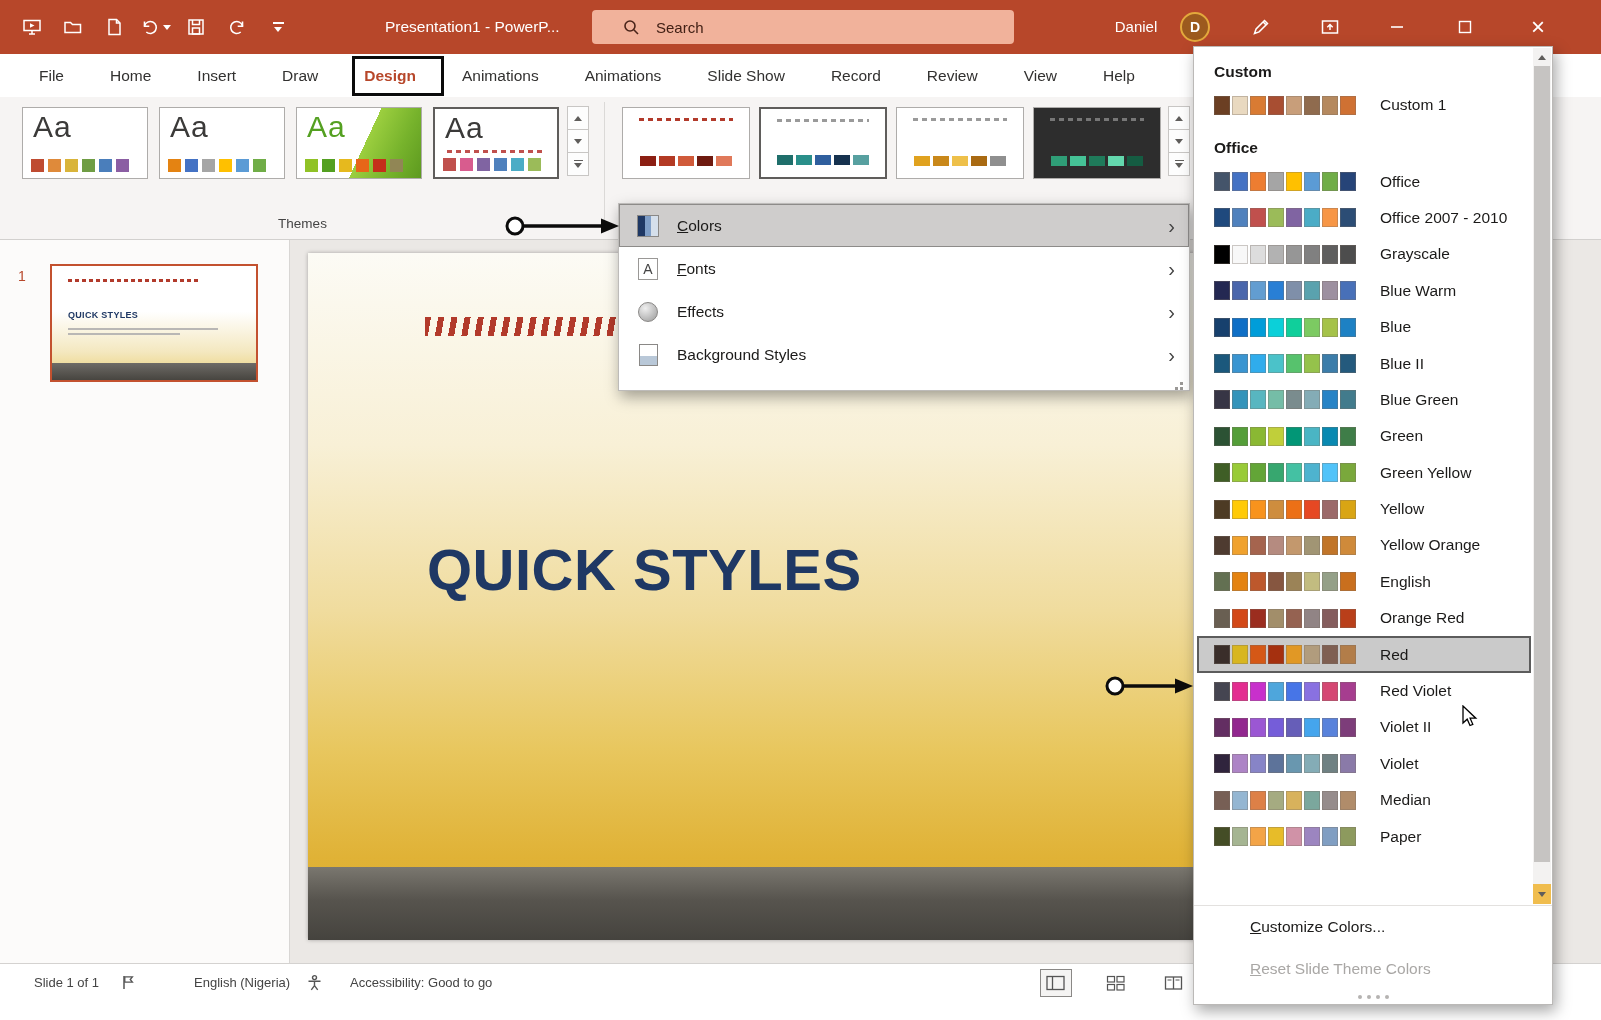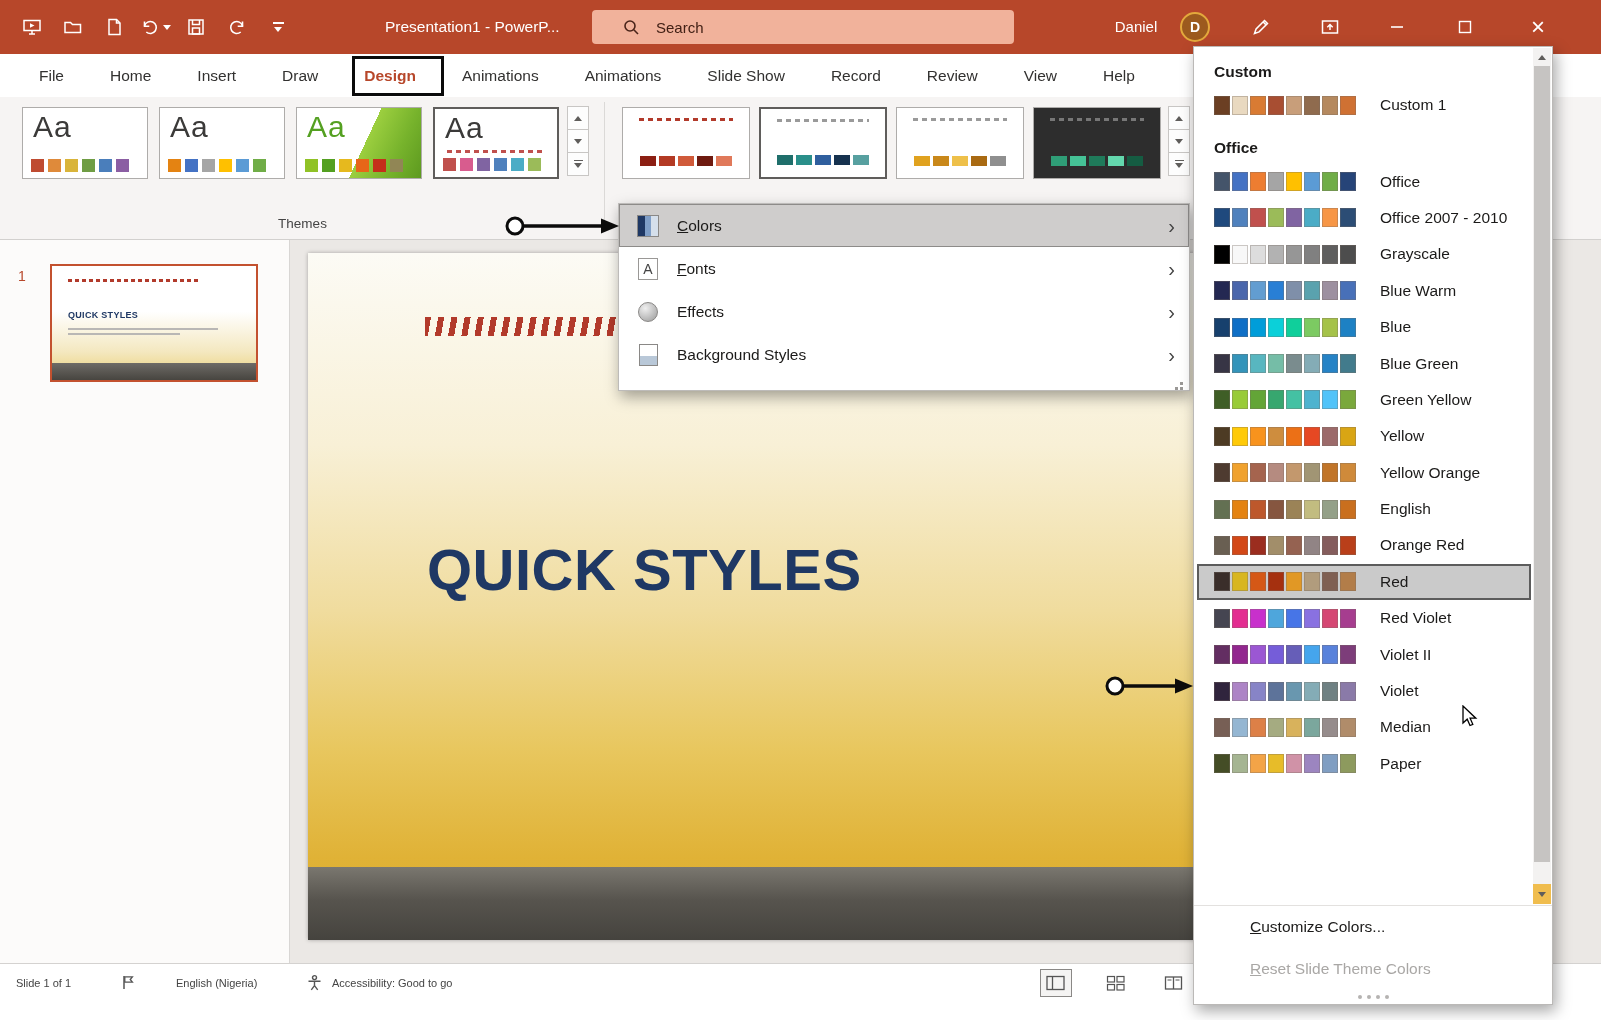--- a/index.html
+++ b/index.html
@@ -108,21 +108,21 @@
   .sb-thumb { position:absolute; top:18px; left:1px; width:16px; height:796px; background:#c6c4c2; cursor:pointer; }
   .sb-down { position:absolute; bottom:0; left:0; width:18px; height:20px; background:#f0bd4e; display:flex; align-items:center; justify-content:center; cursor:pointer; }
   .panel-footer { position:absolute; left:0; top:858px; width:100%; height:100px; border-top:1px solid #e3e1df; }
   .footer-item { height:42px; display:flex; align-items:center; padding-left:56px; font-size:15.5px; color:#1b1a19; cursor:pointer; }
   .footer-item.disabled { color:#a9a7a5; cursor:default; }
   .footer-dots { height:14px; display:flex; justify-content:center; align-items:center; gap:5px; }
   .footer-dots i { width:4px; height:4px; border-radius:50%; background:#b5b3b1; }
 
   
   .statusbar { position:absolute; left:0; top:963px; width:100%; height:57px; background:#fff; border-top:1px solid #d4d2d0; z-index:20; }
-  .sb-text { position:absolute; top:0; height:38px; line-height:38px; font-size:11px; color:#444; white-space:nowrap; }
+  .sb-text { position:absolute; top:0; height:38px; line-height:38px; font-size:13px; color:#444; white-space:nowrap;margin-left:18px; }
   .sb-icon { position:absolute; top:10px; }
   .view-btn { position:absolute; top:5px; width:32px; height:28px; display:flex; align-items:center; justify-content:center; cursor:pointer; }
   .view-btn.sel { border:1px solid #8a8886; background:#f5f4f3; }
 
   
   .anno { position:absolute; pointer-events:none; }
 </style>
 </head>
 <body>
 
@@ -481,30 +481,56 @@
             <span style="background: rgb(11, 208, 217);"></span>
             <span style="background: rgb(16, 207, 155);"></span>
             <span style="background: rgb(124, 202, 98);"></span>
             <span style="background: rgb(165, 194, 73);"></span>
             <span style="background: rgb(29, 129, 196);"></span>
           </div>
           <div class="c-name">Blue</div>
         </div>
         <div class="c-row">
           <div class="c-palette">
+            <span style="background: rgb(27, 88, 124);"></span>
+            <span style="background: rgb(58, 149, 209);"></span>
+            <span style="background: rgb(48, 172, 236);"></span>
+            <span style="background: rgb(75, 194, 201);"></span>
+            <span style="background: rgb(87, 194, 109);"></span>
+            <span style="background: rgb(149, 194, 75);"></span>
+            <span style="background: rgb(60, 125, 170);"></span>
+            <span style="background: rgb(36, 90, 125);"></span>
+          </div>
+          <div class="c-name">Blue II</div>
+        </div>
+        <div class="c-row">
+          <div class="c-palette">
             <span style="background: rgb(55, 53, 69);"></span>
             <span style="background: rgb(52, 148, 186);"></span>
             <span style="background: rgb(88, 182, 192);"></span>
             <span style="background: rgb(117, 189, 167);"></span>
             <span style="background: rgb(122, 140, 142);"></span>
             <span style="background: rgb(132, 172, 182);"></span>
             <span style="background: rgb(38, 131, 198);"></span>
             <span style="background: rgb(66, 123, 140);"></span>
           </div>
           <div class="c-name">Blue Green</div>
+        </div>
+        <div class="c-row">
+          <div class="c-palette">
+            <span style="background: rgb(44, 82, 52);"></span>
+            <span style="background: rgb(84, 158, 57);"></span>
+            <span style="background: rgb(138, 184, 51);"></span>
+            <span style="background: rgb(192, 207, 58);"></span>
+            <span style="background: rgb(2, 150, 118);"></span>
+            <span style="background: rgb(74, 181, 196);"></span>
+            <span style="background: rgb(9, 137, 177);"></span>
+            <span style="background: rgb(63, 125, 72);"></span>
+          </div>
+          <div class="c-name">Green</div>
         </div>
         <div class="c-row">
           <div class="c-palette">
             <span style="background: rgb(63, 94, 38);"></span>
             <span style="background: rgb(153, 203, 56);"></span>
             <span style="background: rgb(99, 165, 55);"></span>
             <span style="background: rgb(55, 167, 111);"></span>
             <span style="background: rgb(68, 193, 163);"></span>
             <span style="background: rgb(78, 179, 207);"></span>
             <span style="background: rgb(81, 195, 249);"></span>

